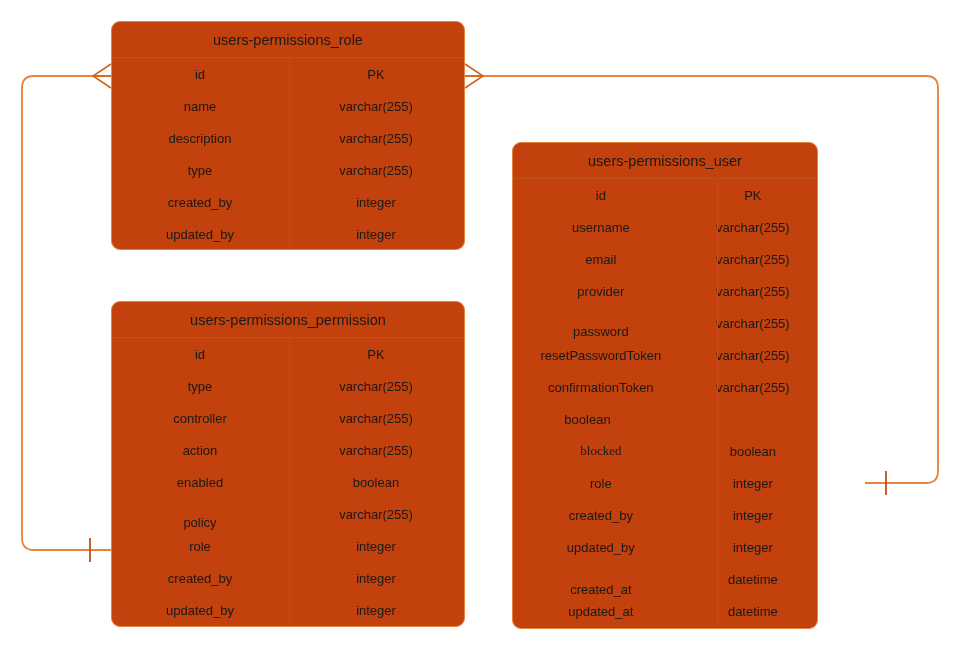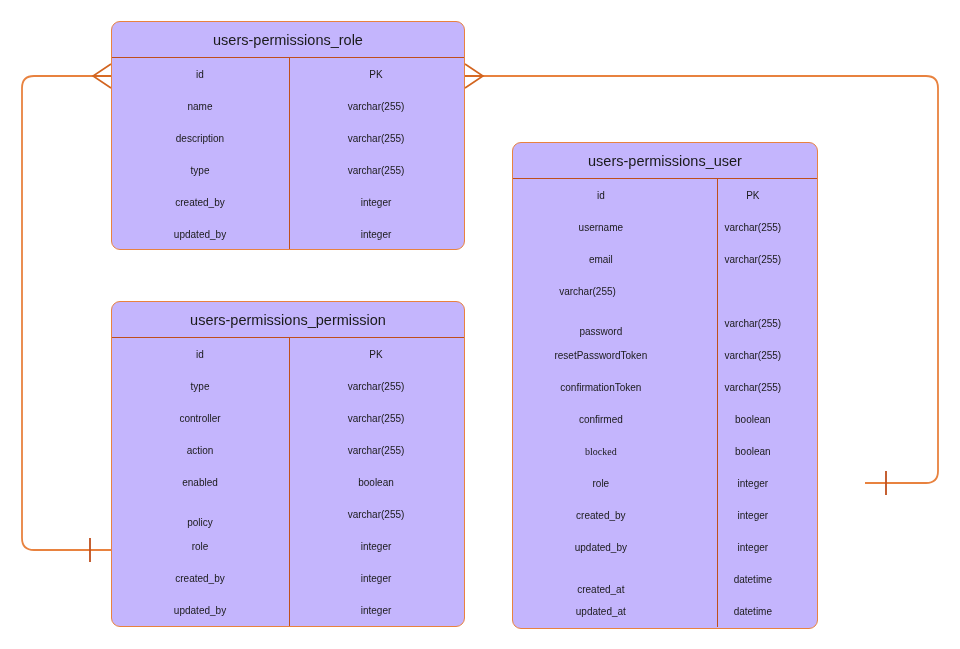--- a/index.html
+++ b/index.html
@@ -31,21 +31,21 @@
     width: 960px;
     height: 649px;
     z-index: 1;
   }
 
   
   .entity {
     position: absolute;
     z-index: 2;
     box-sizing: border-box;
-    background: #c4b5fd;
+    background: #c2410c;
     border: 1.4px solid #e8823f;
     border-radius: 9px;
     overflow: hidden;
   }
 
   .entity-title {
     height: 36px;
     line-height: 36px;
     text-align: center;
     font-size: 14.5px;
@@ -69,21 +69,21 @@
   }
 
   .field-row {
     display: flex;
     height: 32px;
     align-items: center;
   }
 
   .field-name,
   .field-type {
-    font-size: 10px;
+    font-size: 13px;
     color: #1a1a1a;
     text-align: center;
     white-space: nowrap;
     overflow: hidden;
   }
 </style>
 </head>
 <body>
 
 <div id="canvas">
@@ -200,36 +200,36 @@
           </div>
           <div class="field-row">
             <div class="field-name" style="width: 204px;">username</div>
             <div class="field-type" style="width: 149px;">varchar(255)</div>
           </div>
           <div class="field-row">
             <div class="field-name" style="width: 204px;">email</div>
             <div class="field-type" style="width: 149px;">varchar(255)</div>
           </div>
           <div class="field-row">
+            <div class="field-name" style="width: 204px;">provider</div>
             <div class="field-type" style="width: 149px;">varchar(255)</div>
           </div>
           <div class="field-row">
             <div class="field-name" style="width: 204px; margin-top: 17px;">password</div>
             <div class="field-type" style="width: 149px;">varchar(255)</div>
           </div>
           <div class="field-row">
             <div class="field-name" style="width: 204px;">resetPasswordToken</div>
             <div class="field-type" style="width: 149px;">varchar(255)</div>
           </div>
           <div class="field-row">
             <div class="field-name" style="width: 204px;">confirmationToken</div>
             <div class="field-type" style="width: 149px;">varchar(255)</div>
           </div>
           <div class="field-row">
-            <div class="field-name" style="width: 204px;">confirmed</div>
             <div class="field-type" style="width: 149px;">boolean</div>
           </div>
           <div class="field-row">
             <div class="field-name" style="width: 204px; font-family: Liberation Serif, serif;">blocked</div>
             <div class="field-type" style="width: 149px;">boolean</div>
           </div>
           <div class="field-row">
             <div class="field-name" style="width: 204px;">role</div>
             <div class="field-type" style="width: 149px;">integer</div>
           </div>

